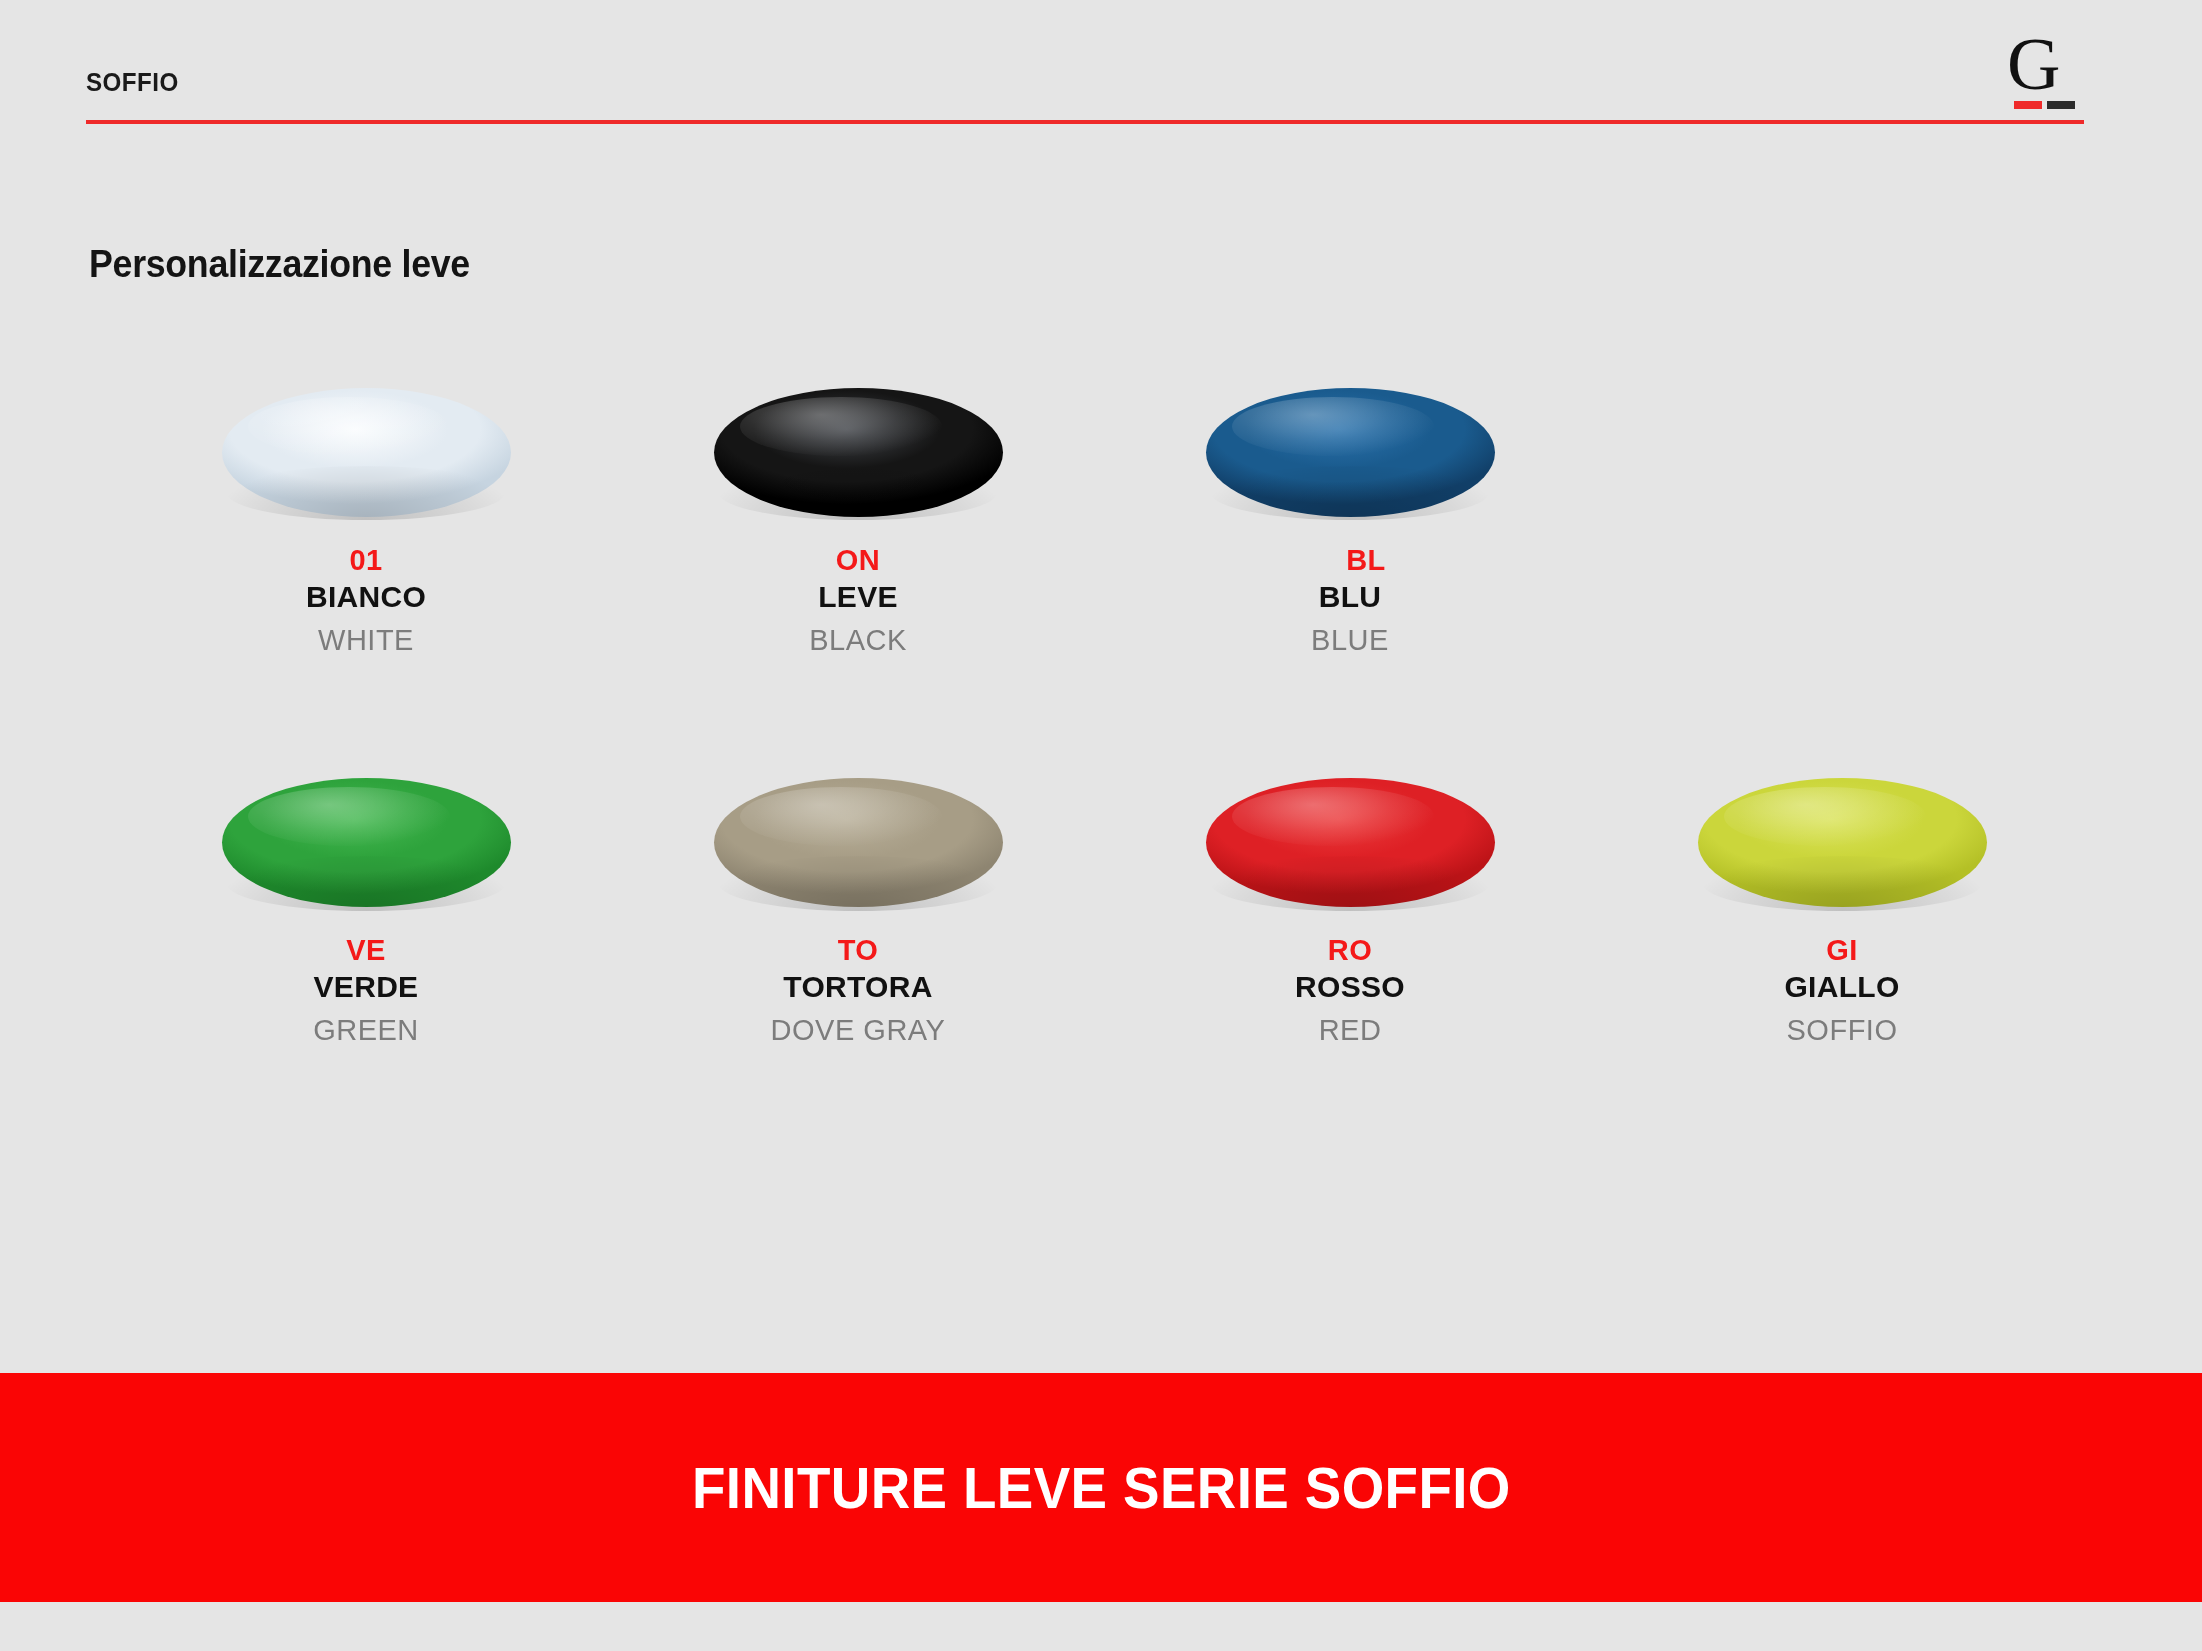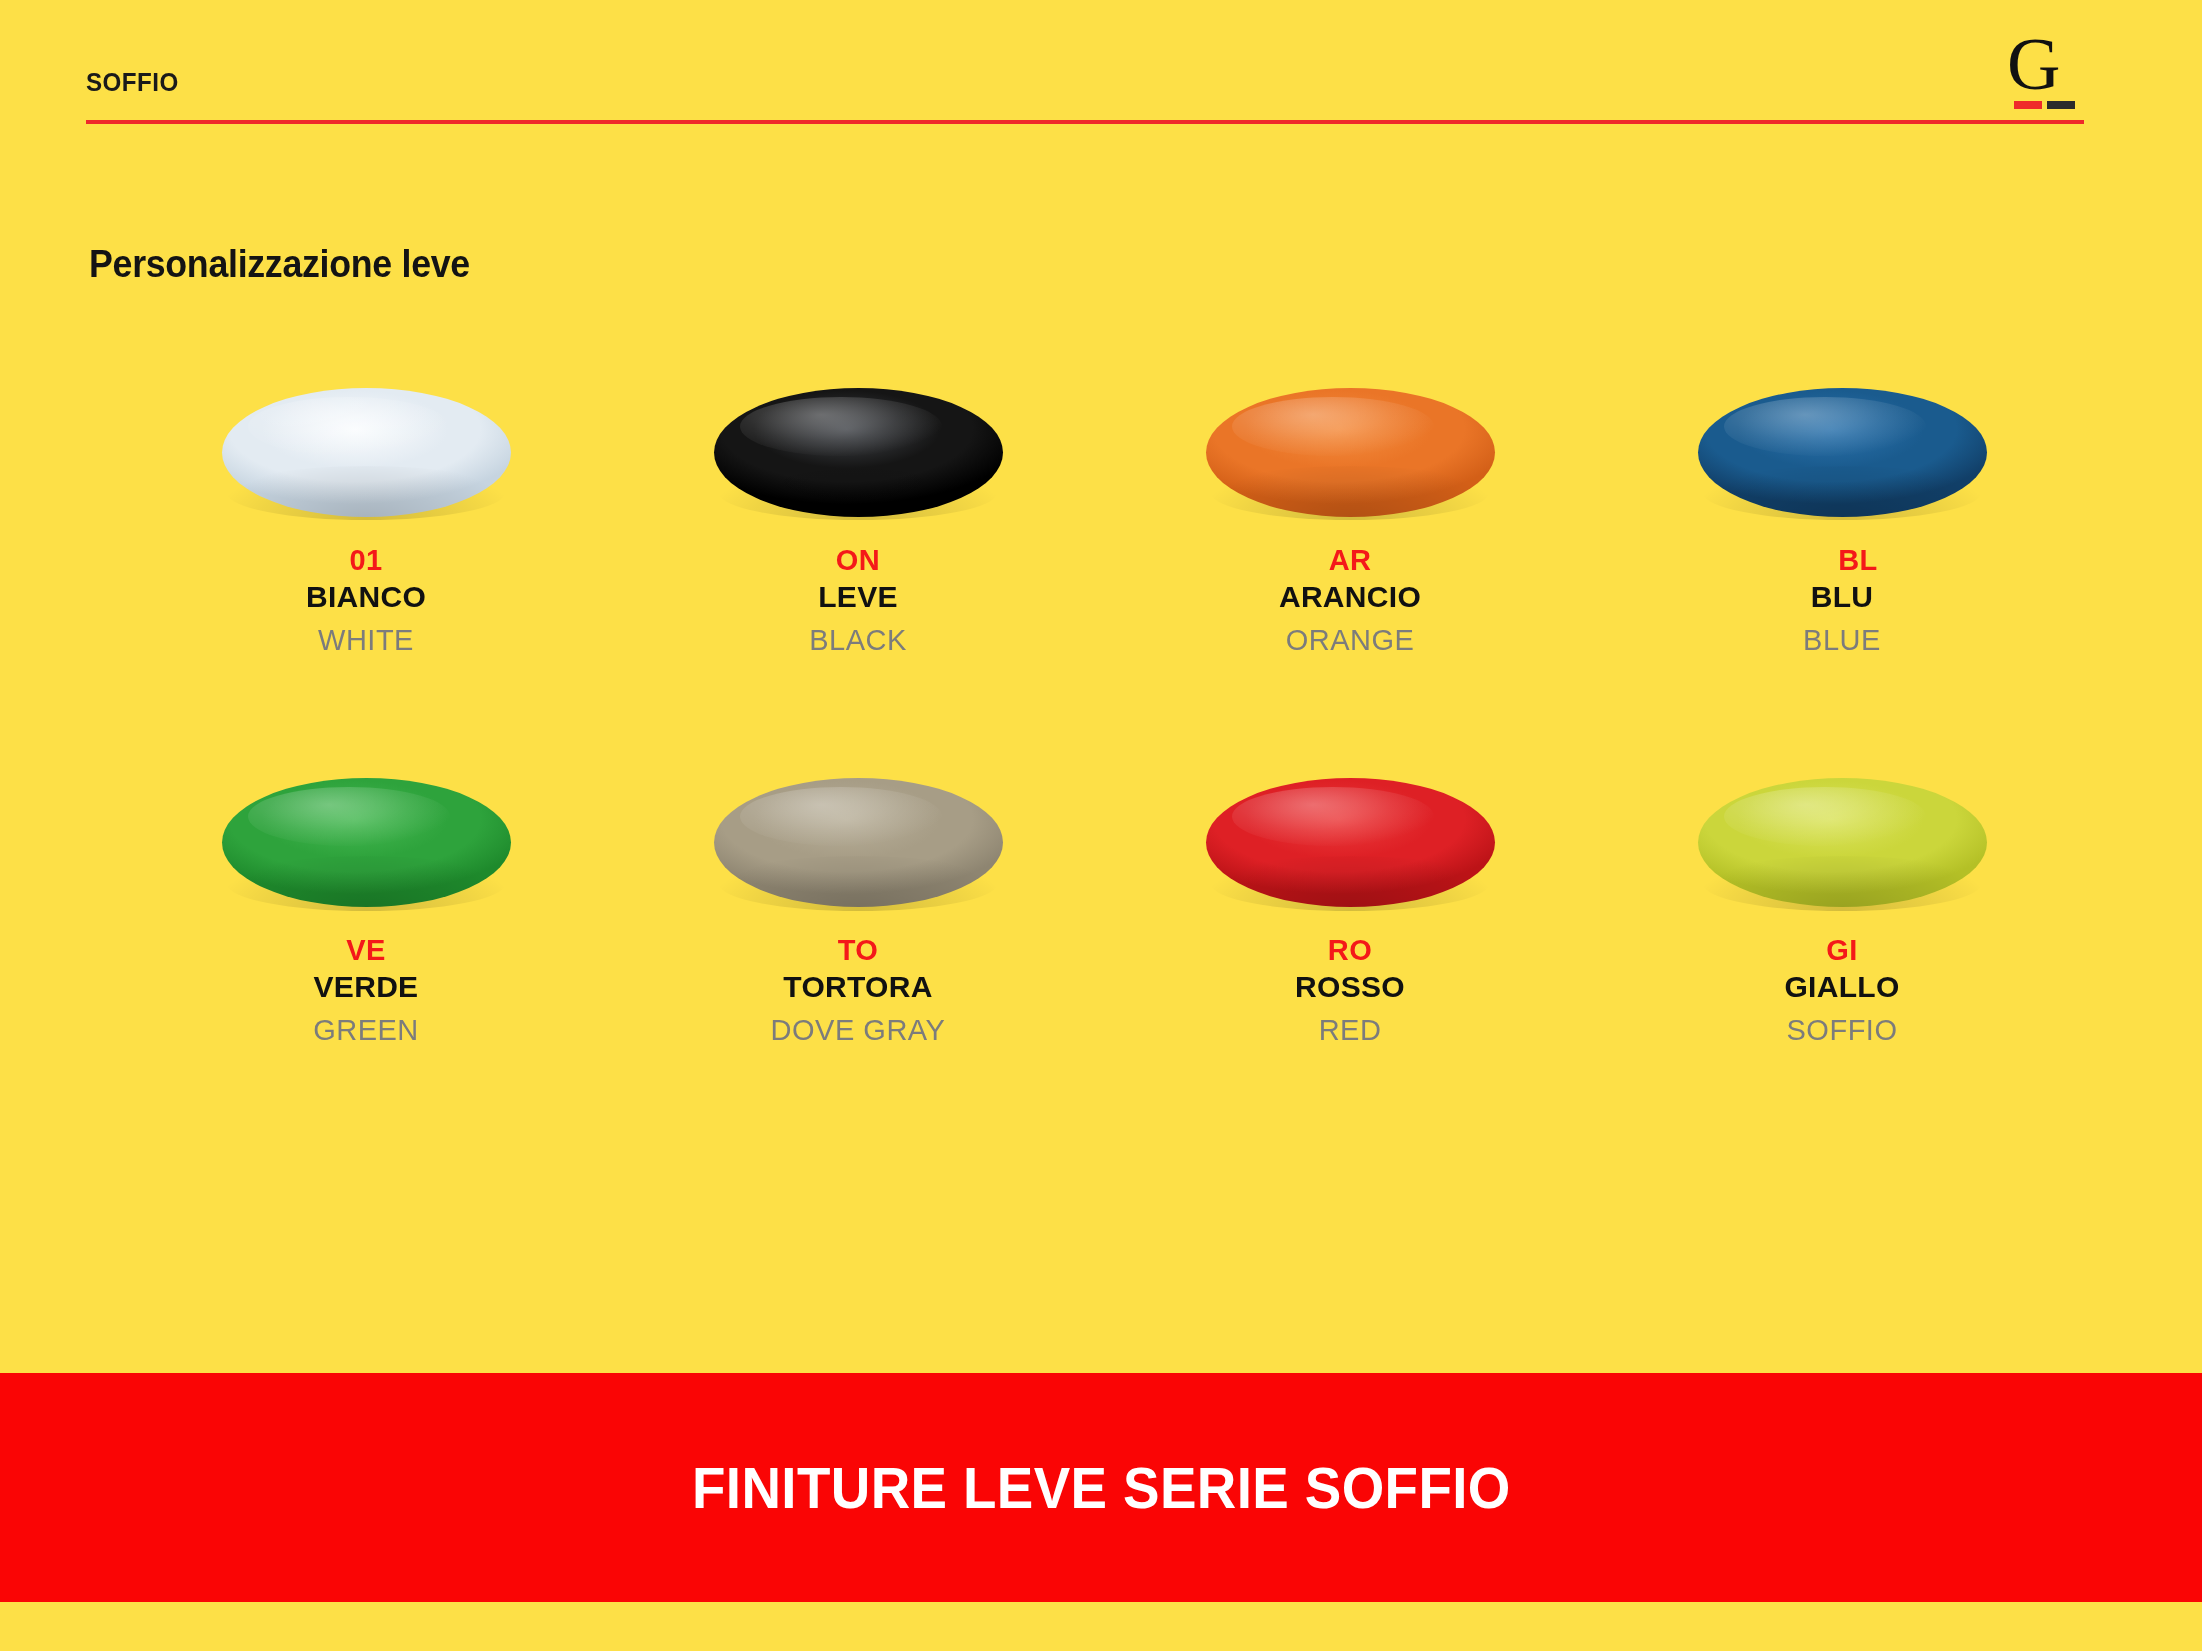--- a/index.html
+++ b/index.html
@@ -10,21 +10,21 @@
     height: 1652px;
     background: #ffffff;
     font-family: "Liberation Sans", sans-serif;
     overflow: hidden;
   }
 
   .slide {
     position: relative;
     width: 2203px;
     height: 1652px;
-    background: #fde047;
+    background: #e5e5e5;
   }
 
   
   .header {
     position: absolute;
     left: 0; top: 0;
     width: 2203px;
     height: 138px;
   }
 
@@ -247,28 +247,20 @@
 
       <div class="swatch-cell">
         <div class="swatch-disc-wrap">
           <div class="swatch-disc" style="background: radial-gradient(62% 58% at 46% 32%, rgb(67, 70, 75) 0%, rgb(21, 21, 21) 52%, rgb(21, 21, 21) 70%, rgb(0, 0, 0) 100%);"></div>
         </div>
         <div class="swatch-code" style="color: rgb(244, 25, 25);">ON</div>
         <div class="swatch-name-it">LEVE</div>
         <div class="swatch-name-en">BLACK</div>
       </div>
 
-      <div class="swatch-cell">
-        <div class="swatch-disc-wrap">
-          <div class="swatch-disc" style="background: radial-gradient(62% 58% at 46% 32%, rgb(244, 140, 62) 0%, rgb(234, 117, 39) 52%, rgb(234, 117, 39) 70%, rgb(211, 95, 23) 100%);"></div>
-        </div>
-        <div class="swatch-code" style="color: rgb(244, 25, 25);">AR</div>
-        <div class="swatch-name-it">ARANCIO</div>
-        <div class="swatch-name-en">ORANGE</div>
-      </div>
 
       <div class="swatch-cell">
         <div class="swatch-disc-wrap">
           <div class="swatch-disc" style="background: radial-gradient(62% 58% at 46% 32%, rgb(43, 114, 172) 0%, rgb(26, 91, 142) 52%, rgb(26, 91, 142) 70%, rgb(17, 63, 104) 100%);"></div>
         </div>
         <div class="swatch-code" style="color: rgb(244, 25, 25); margin-left: 32px;">BL</div>
         <div class="swatch-name-it">BLU</div>
         <div class="swatch-name-en">BLUE</div>
       </div>
 

